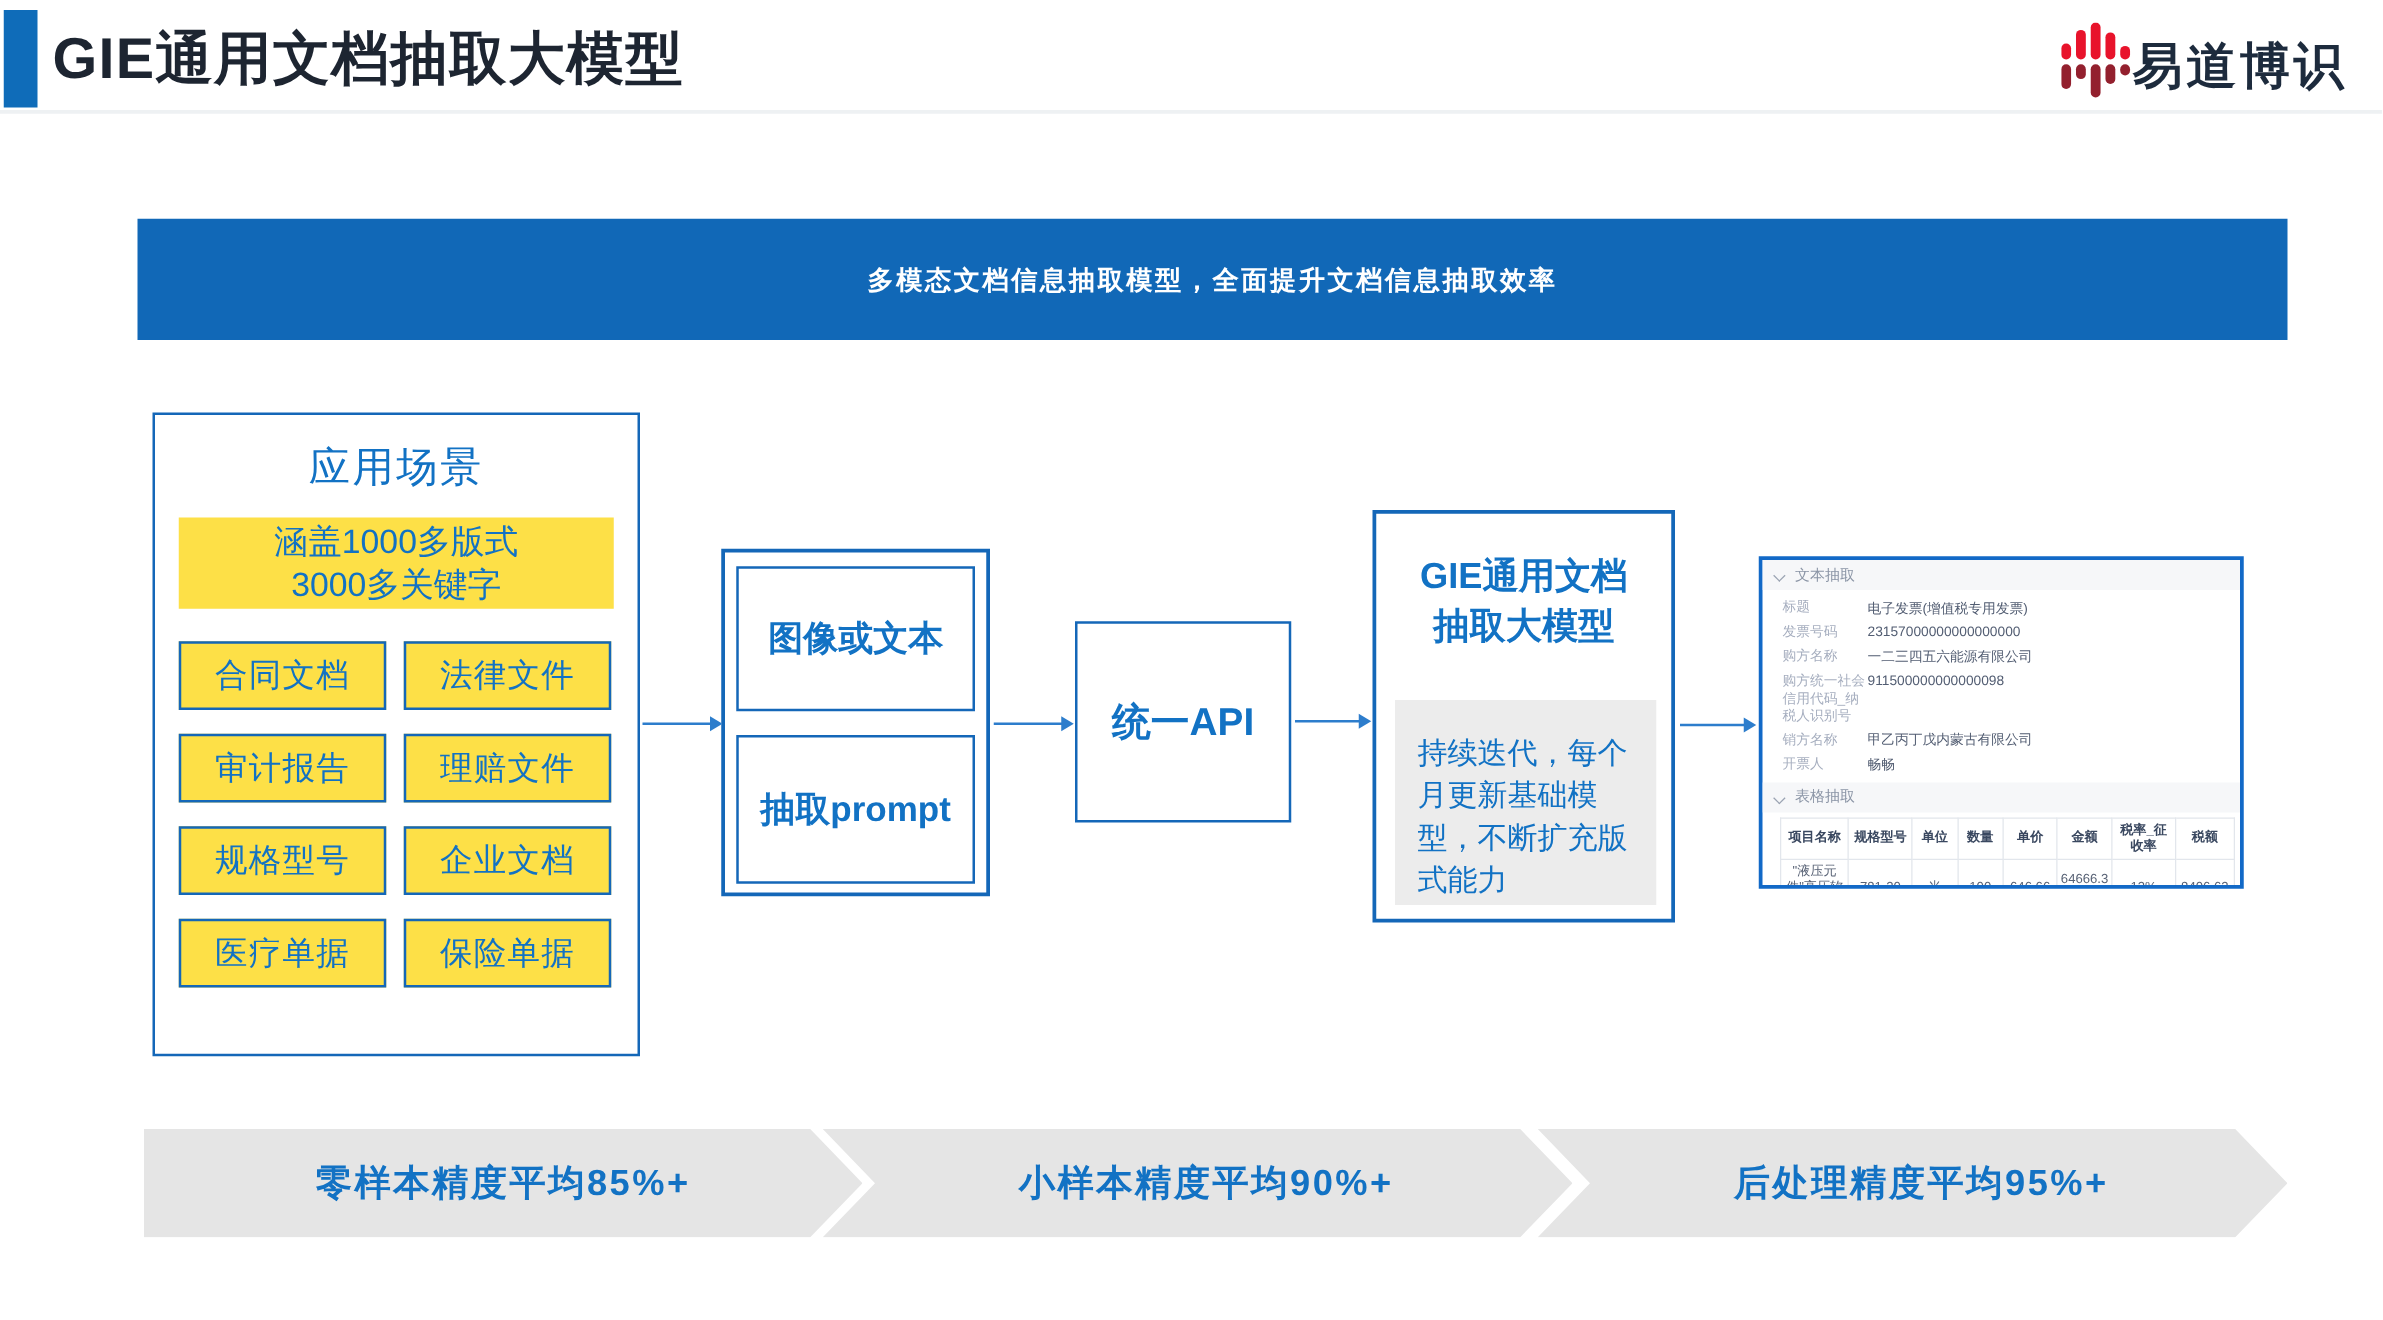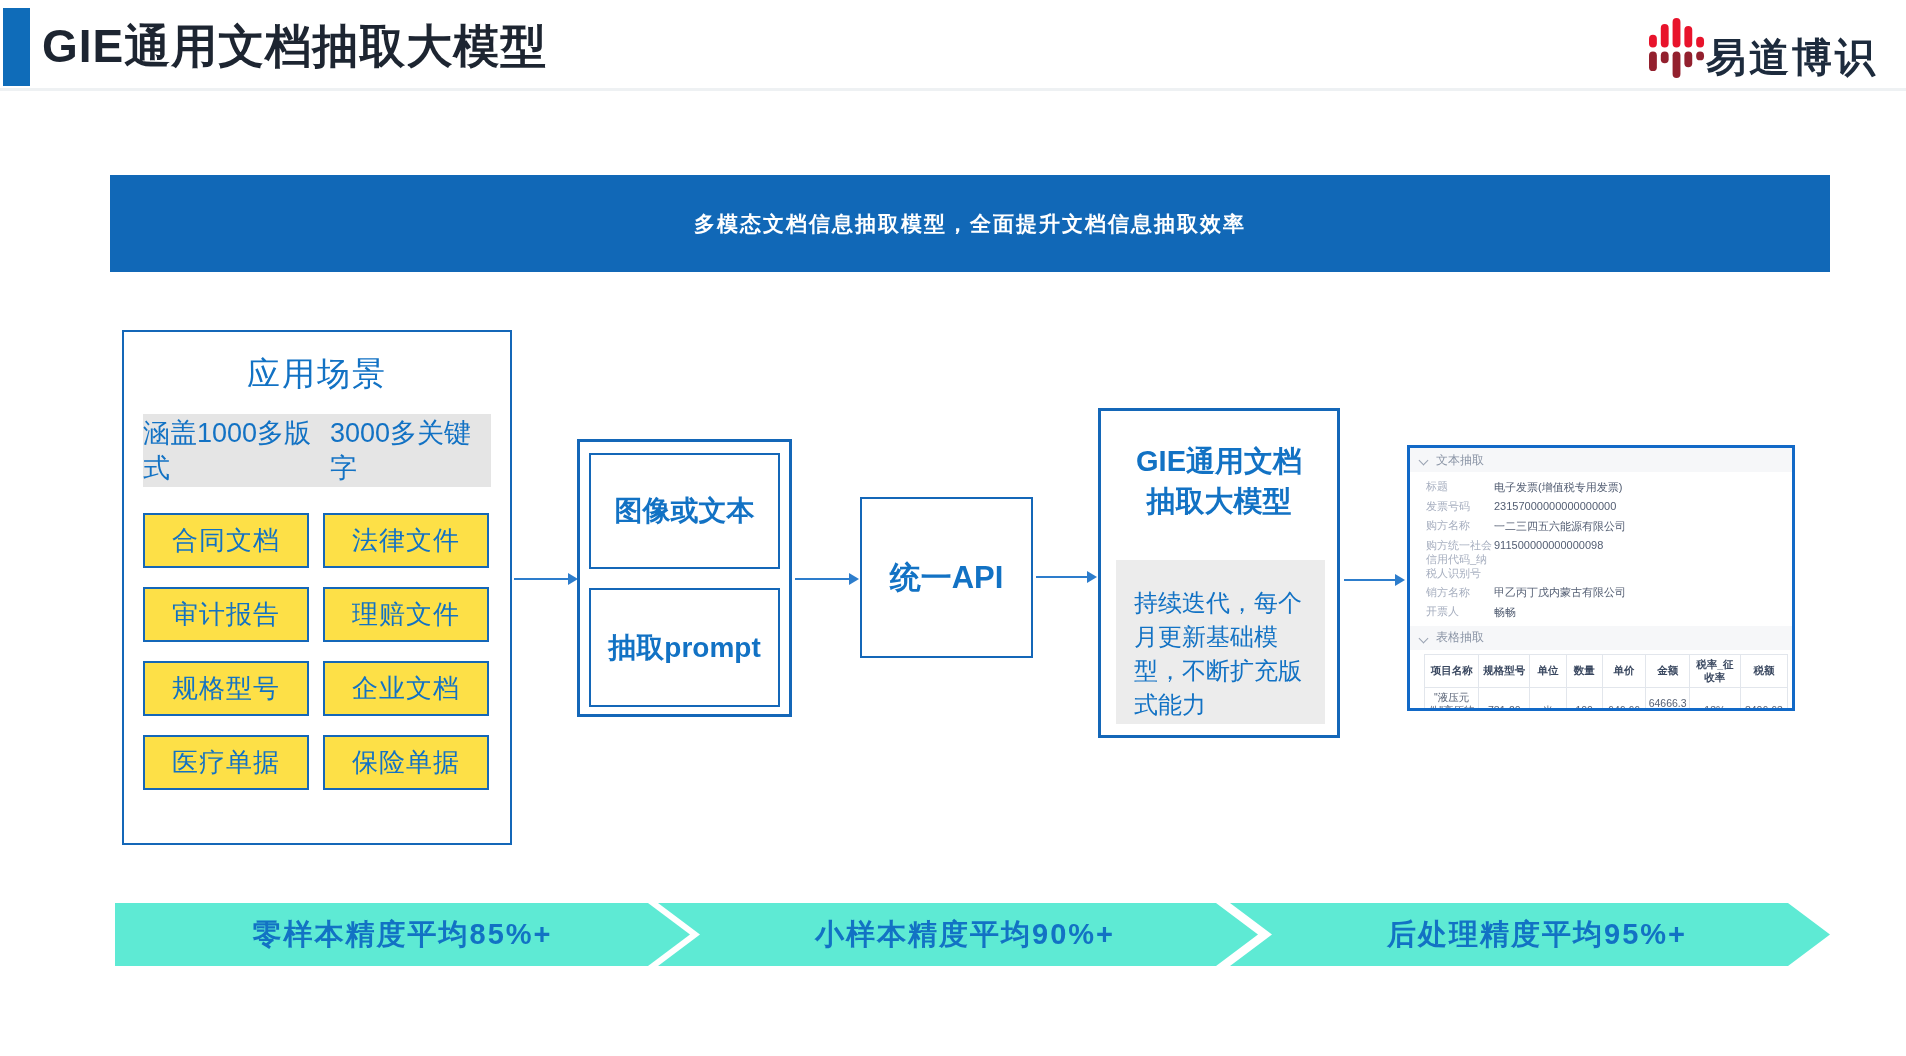--- a/index.html
+++ b/index.html
@@ -5,35 +5,35 @@
   * { margin:0; padding:0; box-sizing:border-box; }
   html,body { background:#ffffff; }
   body { font-family:"Liberation Sans","DejaVu Sans",sans-serif; }
   .slide { position:relative; width:1906px; height:1056px; background:#ffffff; overflow:hidden; }
 
   
   .header { position:absolute; left:0; top:0; width:1906px; height:88px; background:#ffffff; }
   .header-accent { position:absolute; left:3px; top:8px; width:27px; height:78px; background:#0f6cb9; }
   .page-title { position:absolute; left:42px; top:16px; font-size:46px; font-weight:bold; color:#1d2531; letter-spacing:1px; }
   .header-divider { position:absolute; left:0; top:88px; width:1906px; height:3px; background:#eef1f3; }
-  .logo { position:absolute; right:28px; top:18px; display:flex; align-items:flex-end; }
+  .logo { position:absolute; right:28px; top:18px; display:flex; align-items:center; }
   .logo-text { font-size:40px; font-weight:bold; color:#1d2b3d; letter-spacing:3px; }
 
   
   .banner { position:absolute; left:110px; top:175px; width:1720px; height:97px; background:#1168b7;
             display:flex; align-items:center; justify-content:center; }
   .banner-text { color:#ffffff; font-size:21px; font-weight:bold; letter-spacing:2px; }
 
   
   .blue-border { border:2px solid #1467b8; background:#ffffff; }
 
   .scenario-box { position:absolute; left:122px; top:330px; width:390px; height:515px; }
   .scenario-title { text-align:center; margin-top:20px; font-size:33px; font-weight:normal; color:#1272c4; letter-spacing:2px; }
-  .coverage { position:absolute; left:19px; top:82px; width:348px; height:73px; background:#e5e5e5;
-              display:flex; flex-direction:row; align-items:center; justify-content:center;
+  .coverage { position:absolute; left:19px; top:82px; width:348px; height:73px; background:#fde047;
+              display:flex; flex-direction:column; align-items:center; justify-content:center;
               font-size:27px; color:#1272c4; line-height:35px; }
   .scenario-grid { position:absolute; left:19px; top:181px; width:352px; display:flex; flex-wrap:wrap;
                    column-gap:14px; row-gap:19px; }
   .scenario-item { width:166px; height:55px; border:2px solid #1467b8; background:#fde047;
                    display:flex; align-items:center; justify-content:center;
                    font-size:26px; color:#1272c4; font-weight:500; letter-spacing:1px; }
 
   .input-box { position:absolute; left:577px; top:439px; width:215px; height:278px; border:3px solid #1467b8; background:#ffffff;padding-left:20px; }
   .input-inner { position:absolute; left:9px; width:191px; border:2px solid #1467b8; background:#ffffff;
                  display:flex; align-items:center; justify-content:center;
@@ -66,21 +66,21 @@
   .field-row { display:flex; margin-bottom:5px; }
   .field-label { width:68px; flex-shrink:0; font-size:11px; color:#a6aebf; line-height:14px; }
   .field-value { font-size:11px; color:#525d72; line-height:14px; padding-top:0.5px; }
   .panel-table { margin:4px 4px 0 14px; width:calc(100% - 18px); border-collapse:collapse; table-layout:fixed; }
   .panel-table th { border:1px solid #e2e6ec; font-size:10.5px; font-weight:bold; color:#3a4860;
                     padding:3px 2px; text-align:center; line-height:13px; }
   .panel-table td { border:1px solid #e2e6ec; font-size:10.5px; color:#586275;
                     padding:3px 2px; text-align:center; line-height:13px; word-break:break-all; }
 
   
-  .metric { position:absolute; top:903px; height:63px; background:#5eead4;
+  .metric { position:absolute; top:903px; height:87px; background:#e5e5e5;
             display:flex; align-items:center; justify-content:center;
             font-size:29px; font-weight:bold; color:#1272c4; letter-spacing:2px; }
   .metric.first  { left:115px;  width:575px; clip-path:polygon(0 0, calc(100% - 42px) 0, 100% 50%, calc(100% - 42px) 100%, 0 100%); }
   .metric.notched { clip-path:polygon(0 0, calc(100% - 42px) 0, 100% 50%, calc(100% - 42px) 100%, 0 100%, 42px 50%); padding-left:14px; }
   .metric.second { left:658px;  width:600px; }
   .metric.third  { left:1230px; width:600px; }
 </style>
 </head>
 <body>
 

